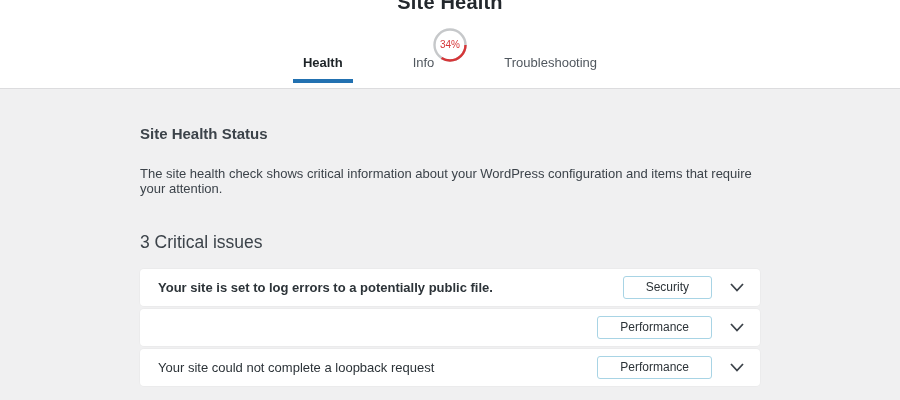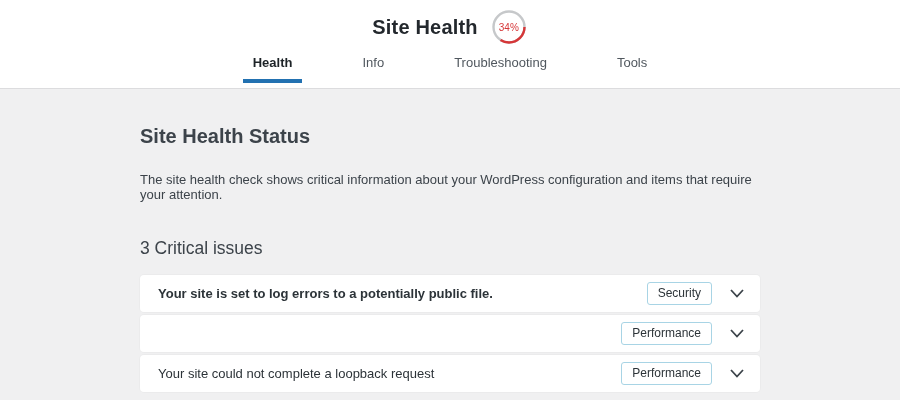--- a/index.html
+++ b/index.html
@@ -15,20 +15,21 @@
     border-bottom: 1px solid #dcdcde;
     height: 89px;
   }
   .title-row {
     display: flex;
     justify-content: center;
     align-items: center;
     gap: 12px;
     padding-top: 12px;
     height: 42px;
+    flex-direction: column;
   }
   .page-title {
     font-size: 20px;
     font-weight: 700;
     color: #23282d;
     letter-spacing: 0.2px;
   }
   .progress-wrap { position: relative; width: 38px; height: 38px; }
   .progress-wrap svg { display: block; }
   .progress-label {
@@ -58,21 +59,21 @@
   .tab.active {
     color: #1d2327;
     font-weight: 700;
     border-bottom-color: #2271b1;
   }
   
   .main {
     padding: 36px 138px 0 140px;
   }
   .section-title {
-    font-size: 20px;
+    font-size: 15px;
     font-weight: 700;
     color: #3c434a;
     margin-bottom: 24px;
   }
   .section-desc {
     font-size: 13px;
     color: #3c434a;
     margin-bottom: 36px;
   }
   .issues-heading {
@@ -96,21 +97,21 @@
   .issue-label {
     font-size: 13px;
     color: #2c3338;
   }
   .issue-row.first .issue-label { font-weight: 700; }
   .issue-badge {
     margin-left: auto;
     background: #ffffff;
     border: 1px solid #a8d4e5;
     border-radius: 3px;
-    padding: 3px 10px;
+    padding: 3px 22px;
     font-size: 12px;
     color: #2c3338;
     line-height: 1.2;
   }
   .chevron {
     margin-left: 18px;
     display: flex;
     align-items: center;
   }
 </style>
@@ -125,21 +126,20 @@
         <circle cx="19" cy="19" r="15.5" fill="none" stroke="#c6c8ca" stroke-width="2.4"></circle>
         <circle cx="19" cy="19" r="15.5" fill="none" stroke="#d63638" stroke-width="2.4" stroke-linecap="butt" stroke-dasharray="33.11238656883642 97.38937226128358"></circle>
       </svg>
       <span class="progress-label">34%</span>
     </div>
   </div>
   <nav class="tabs-row">
     <button class="tab active">Health</button>
     <button class="tab">Info</button>
     <button class="tab">Troubleshooting</button>
-    <button class="tab">Tools</button>
   </nav>
 </header>
 
 <main class="main">
   <h2 class="section-title">Site Health Status</h2>
   <p class="section-desc">The site health check shows critical information about your WordPress configuration and items that require your attention.</p>
   <h3 class="issues-heading">3 Critical issues</h3>
 
   <div class="issues-list">
 

